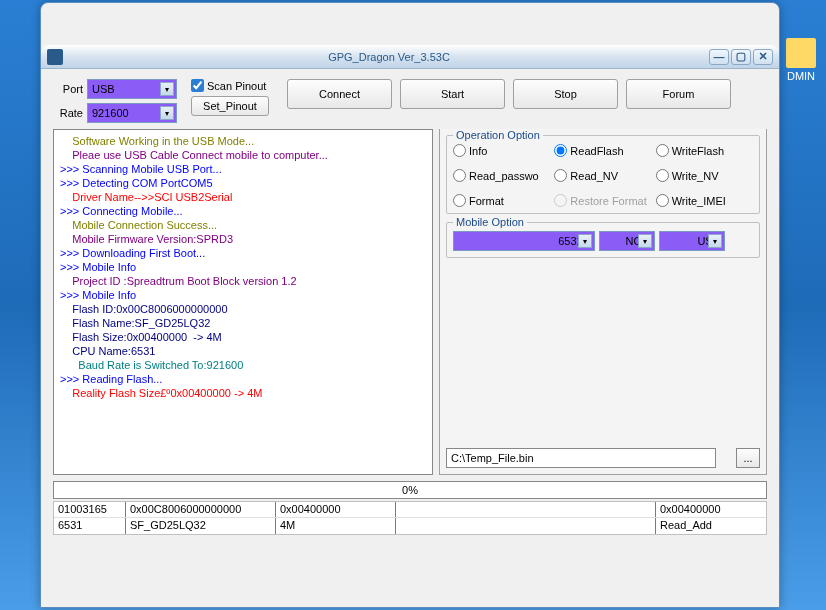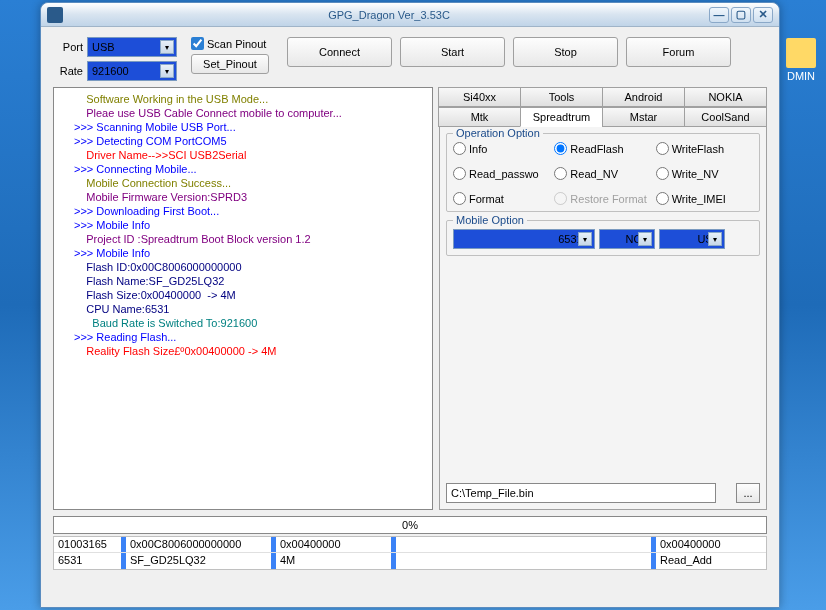--- a/index.html
+++ b/index.html
@@ -1,41 +1,41 @@
 <!DOCTYPE html>
 <html><head>
 <meta charset="utf-8">
 <style>
 * { box-sizing: border-box; margin: 0; padding: 0; font-family: Tahoma, Arial, sans-serif; font-size: 11px; }
 body { background: linear-gradient(180deg, #2a7fd4 0%, #1e6bb8 50%, #4a9de8 100%); width: 826px; height: 610px; overflow: hidden; position: relative; }
 .desktop-icon { position: absolute; right: 5px; top: 38px; color: #fff; text-align: center; width: 40px; }
 .desktop-icon .icon-box { width: 30px; height: 30px; background: #ffd966; margin: 0 auto 2px; border-radius: 2px; }
 
 .window { position: absolute; left: 40px; top: 2px; width: 740px; height: 606px; background: #f0f0f0; border-radius: 8px 8px 0 0; box-shadow: 0 0 10px rgba(0,0,0,0.3); border: 1px solid #5a8cc0; overflow: hidden; }
-.titlebar { height: 24px; background: linear-gradient(180deg, #fff 0%, #d8e4f0 50%, #c0d4e8 100%); border-radius: 8px 8px 0 0; display: flex; align-items: center; padding: 0 6px; border-bottom: 1px solid #a0b4c8; }
+.titlebar { height: 24px; background: linear-gradient(180deg, #fff 0%, #d8e4f0 50%, #c0d4e8 100%); border-radius: 8px 8px 0 0; display: flex; align-items: center; padding: 0 6px; border-bottom: 1px solid #a0b4c8; margin-top: 42px; }
 .titlebar .app-icon { width: 16px; height: 16px; background: #2a5a8a; border-radius: 2px; margin-right: 6px; }
 .titlebar .title { flex: 1; text-align: center; color: #2a5a8a; font-weight: normal; }
 .titlebar .win-controls { display: flex; gap: 2px; }
 .titlebar .win-btn { width: 20px; height: 16px; background: linear-gradient(180deg,#f0f6fc,#d0e0f0); border: 1px solid #8aa8c8; border-radius: 3px; display: flex; align-items: center; justify-content: center; cursor: pointer; color: #2a5a8a; font-weight: bold; }
 
 .content { padding: 10px 12px; }
 .top-row { display: flex; gap: 8px; align-items: flex-start; }
 .port-rate { display: grid; grid-template-columns: 30px 90px; gap: 4px 4px; align-items: center; }
 .port-rate label { text-align: right; }
-.select { height: 20px; border: 1px solid #7a9ac0; background: #1d4ed8; display: flex; align-items: center; padding: 2px 4px; position: relative; }
+.select { height: 20px; border: 1px solid #7a9ac0; background: #8b5cf6; display: flex; align-items: center; padding: 2px 4px; position: relative; }
 .select .arrow { position: absolute; right: 2px; top: 2px; width: 14px; height: 14px; background: linear-gradient(180deg,#e8f0f8,#c8d8e8); border: 1px solid #8aa8c8; display: flex; align-items: center; justify-content: center; font-size: 8px; }
 .scan-pin { display: flex; flex-direction: column; gap: 4px; margin-left: 6px; }
 .checkbox-row { display: flex; align-items: center; gap: 3px; }
 .checkbox-row input { accent-color: #2a7fd4; }
 .btn { background: linear-gradient(180deg,#fdfdfd,#e8e8e8); border: 1px solid #a0a0a0; border-radius: 3px; padding: 3px 8px; cursor: pointer; height: 20px; display: flex; align-items: center; justify-content: center; }
 .btn-large { height: 30px; width: 105px; }
 .main-buttons { display: flex; gap: 8px; margin-left: 10px; }
 
 .mid { display: flex; gap: 6px; margin-top: 6px; }
-.log-panel { width: 380px; height: 423px; border: 1px solid #888; background: #fff; padding: 4px 20px; font-family: 'Courier New', monospace; font-size: 11px; overflow: hidden; line-height: 14px; }
+.log-panel { width: 380px; height: 346px; border: 1px solid #888; background: #fff; padding: 4px 6px; font-family: 'Courier New', monospace; font-size: 11px; overflow: hidden; line-height: 14px; }
 .log-line { white-space: pre; }
 .c-olive { color: #808000; }
 .c-purple { color: #800080; }
 .c-blue { color: #0000ff; }
 .c-red { color: #ff0000; }
 .c-navy { color: #000080; }
 .c-teal { color: #008080; }
 .c-maroon { color: #800000; }
 
 .right-panel { flex: 1; display: flex; flex-direction: column; }
@@ -61,21 +61,21 @@
 .spacer { flex: 1; }
 .path-row { display: flex; gap: 20px; margin-top: 36px; }
 .path-input { flex: 1; height: 20px; border: 1px solid #888; background: #fff; padding: 0 4px; display: flex; align-items: center; }
 .browse-btn { width: 24px; height: 20px; border: 1px solid #888; background: linear-gradient(180deg,#fdfdfd,#e8e8e8); display: flex; align-items: center; justify-content: center; cursor: pointer; }
 
 .progress-bar { height: 18px; border: 1px solid #888; background: #fff; margin-top: 6px; display: flex; align-items: center; justify-content: center; }
 
 .info-table { margin-top: 2px; border: 1px solid #c0c0c0; background: #fff; }
 .info-table .row { display: flex; border-bottom: 1px solid #e0e0e0; height: 16px; }
 .info-table .row:last-child { border-bottom: none; }
-.info-table .cell { padding: 1px 4px; border-right: 5px solid #3b82f6; }
+.info-table .cell { padding: 1px 4px; border-right: 1px solid #3b82f6; }
 .info-table .cell:last-child { border-right: none; }
 .c1 { flex: 0 0 72px; }
 .c2 { flex: 0 0 150px; }
 .c3 { flex: 0 0 120px; }
 .c4 { flex: 1; }
 .c5 { flex: 0 0 110px; }
 </style>
 </head>
 <body>
 
@@ -151,34 +151,20 @@
           <div class="log-line c-navy">    Flash ID:0x00C8006000000000</div>
           <div class="log-line c-navy">    Flash Name:SF_GD25LQ32</div>
           <div class="log-line c-navy">    Flash Size:0x00400000  -&gt; 4M</div>
           <div class="log-line c-navy">    CPU Name:6531</div>
           <div class="log-line c-teal">      Baud Rate is Switched To:921600</div>
           <div class="log-line c-blue">&gt;&gt;&gt; Reading Flash...</div>
           <div class="log-line c-red">    Reality Flash Size£º0x00400000 -&gt; 4M</div>
         </div>
 
       <div class="right-panel">
-        <div class="tab-rows">
-          <div class="tab-row" id="tab-row1">
-              <div class="tab">Si40xx</div>
-              <div class="tab">Tools</div>
-              <div class="tab">Android</div>
-              <div class="tab">NOKIA</div>
-            </div>
-          <div class="tab-row" id="tab-row2">
-              <div class="tab">Mtk</div>
-              <div class="tab active">Spreadtrum</div>
-              <div class="tab">Mstar</div>
-              <div class="tab">CoolSand</div>
-            </div>
-        </div>
         <div class="tab-content">
           <div class="group">
             <div class="group-title">Operation Option</div>
             <div class="radio-grid" id="op-grid">
                 <label class="radio-item">
                   <input type="radio" name="op" style="">
                   <span>Info</span>
                 </label>
                 <label class="radio-item">
                   <input type="radio" name="op" checked="" style="">

